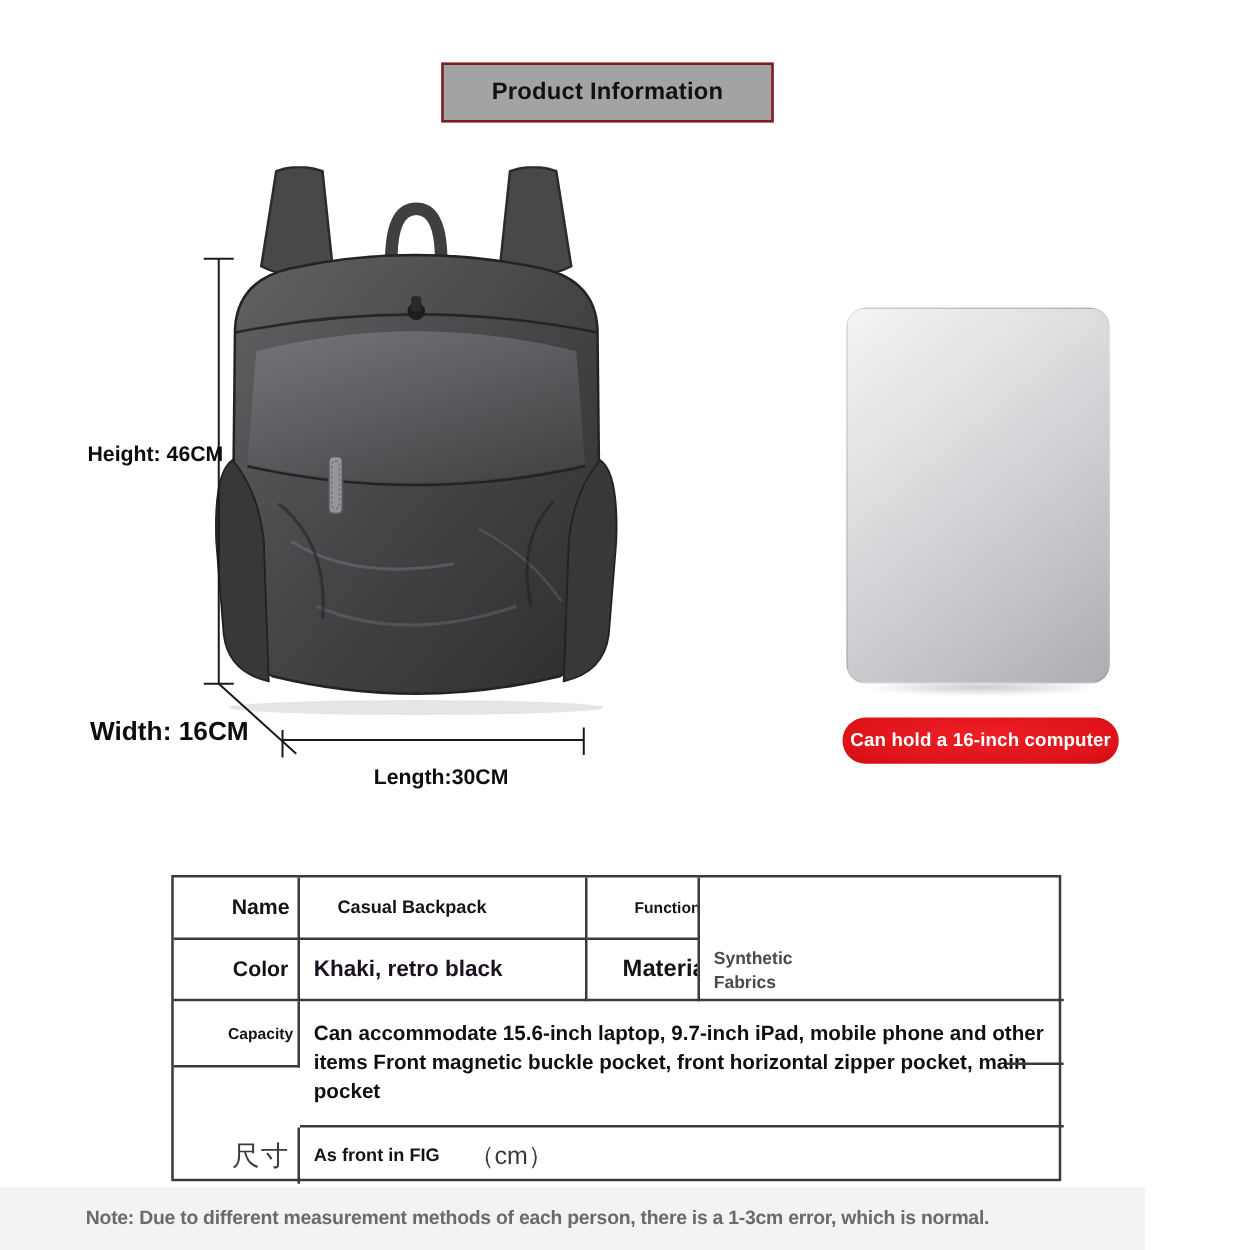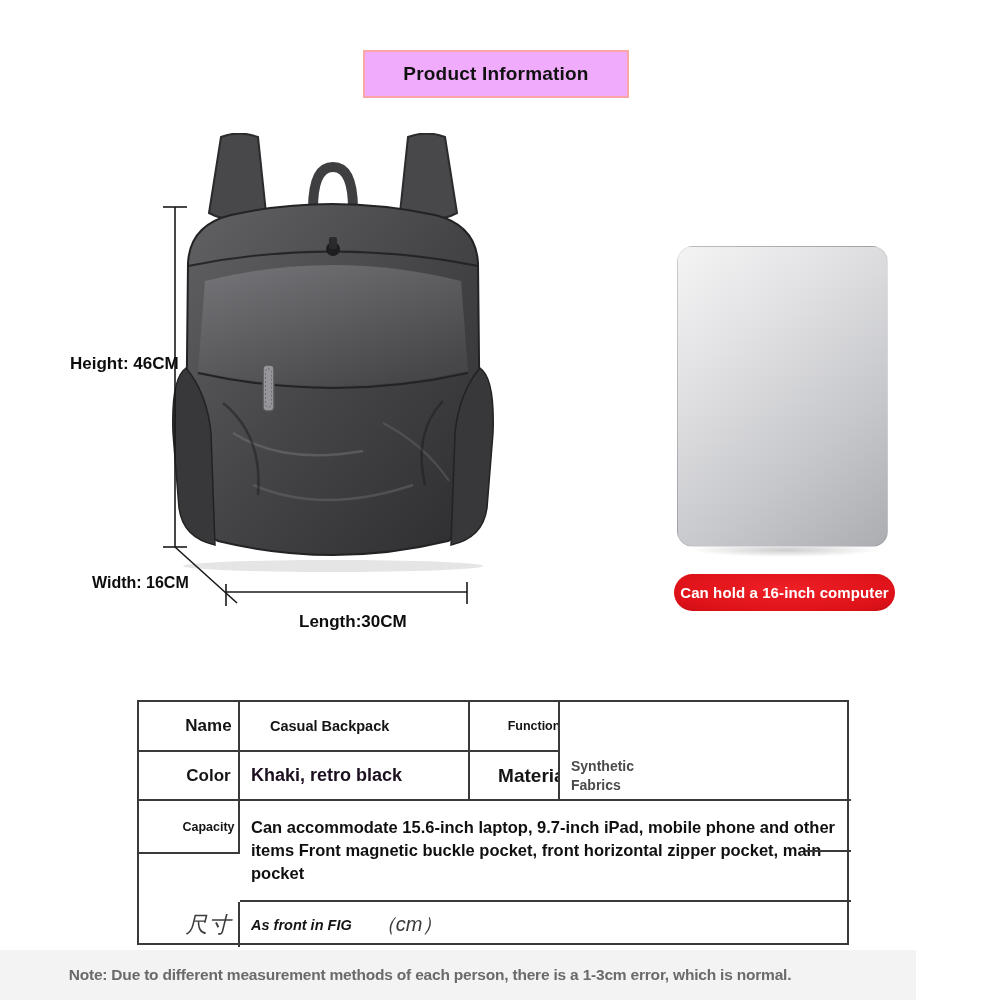--- a/index.html
+++ b/index.html
@@ -2,31 +2,31 @@
 <html><head>
 <meta charset="utf-8">
 <style>
   * { margin:0; padding:0; box-sizing:border-box; }
   html,body { background:#ffffff; }
   body { font-family:"Liberation Sans", sans-serif; color:#151515; }
   .page { position:relative; width:1000px; height:1000px; background:#ffffff; overflow:hidden; margin:0 auto; }
 
   
   .title-box {
-    position:absolute; left:363px; top:50px; width:266px; height:48px;
-    border:2px solid #fca5a5; background:#f0abfc;
+    position:absolute; left:353px; top:50px; width:266px; height:48px;
+    border:2px solid #7f1d1d; background:#a3a3a3;
     display:flex; align-items:center; justify-content:center;
   }
   .title-box span { font-size:19px; font-weight:700; color:#111; letter-spacing:.2px; }
 
   
   .dims-svg { position:absolute; left:0; top:0; width:1000px; height:1000px; pointer-events:none; }
   .dim-label { position:absolute; font-weight:700; color:#0d0d0d; white-space:nowrap; }
   .dim-height { left:70px; top:354px; font-size:17px; }
-  .dim-width  { left:92px; top:574px; font-size:16px; }
+  .dim-width  { left:72px; top:574px; font-size:21px; }
   .dim-length { left:299px; top:612px; font-size:17px; }
 
   
   .backpack { position:absolute; left:163px; top:133px; width:332px; height:440px; }
 
   
   .laptop {
     position:absolute; left:677px; top:246px; width:211px; height:301px;
     border-radius:16px;
     background:linear-gradient(140deg,#f4f4f5 0%, #e3e3e5 28%, #c6c7cb 68%, #acadb1 100%);
@@ -51,21 +51,21 @@
     position:absolute; left:137px; top:700px; width:712px; height:245px;
     display:grid;
     grid-template-columns:101px 230px 90px 291px;
     grid-template-rows:50px 49px 53px 48px 45px;
     border:2px solid #3a3a3a; background:#ffffff;
   }
   .cell { display:flex; align-items:center; border-right:2px solid #3a3a3a; border-bottom:2px solid #3a3a3a; overflow:hidden; }
   .cell.center { justify-content:center; text-align:center;padding-left:40px; }
   .cell.left { justify-content:flex-start; padding-left:11px; padding-right:8px; }
   .cell.no-r { border-right:none; }
-  .cell.no-b { border-bottom:none;font-style:italic; }
+  .cell.no-b { border-bottom:none; }
   .pre { white-space:pre-line; }
 
   .t-label-lg { font-size:17px; font-weight:700; color:#141414; }
   .t-label-sm { font-size:12.5px; font-weight:700; color:#141414; }
   .t-val      { font-size:14.5px; font-weight:700; color:#141414; line-height:1.25; }
   .t-val-lg   { font-size:18px; font-weight:700; color:#1c1020; }
   .t-val-gray { font-size:14px; font-weight:700; color:#4a4a4a; line-height:1.3; }
   .t-desc     { font-size:16.5px; font-weight:700; color:#101010; line-height:1.38; }
   .t-size-cn  { font-size:22px; font-weight:400; color:#3c3c3c; letter-spacing:1px; }
   .t-size-val { font-size:14.5px; font-weight:700; color:#141414; }

